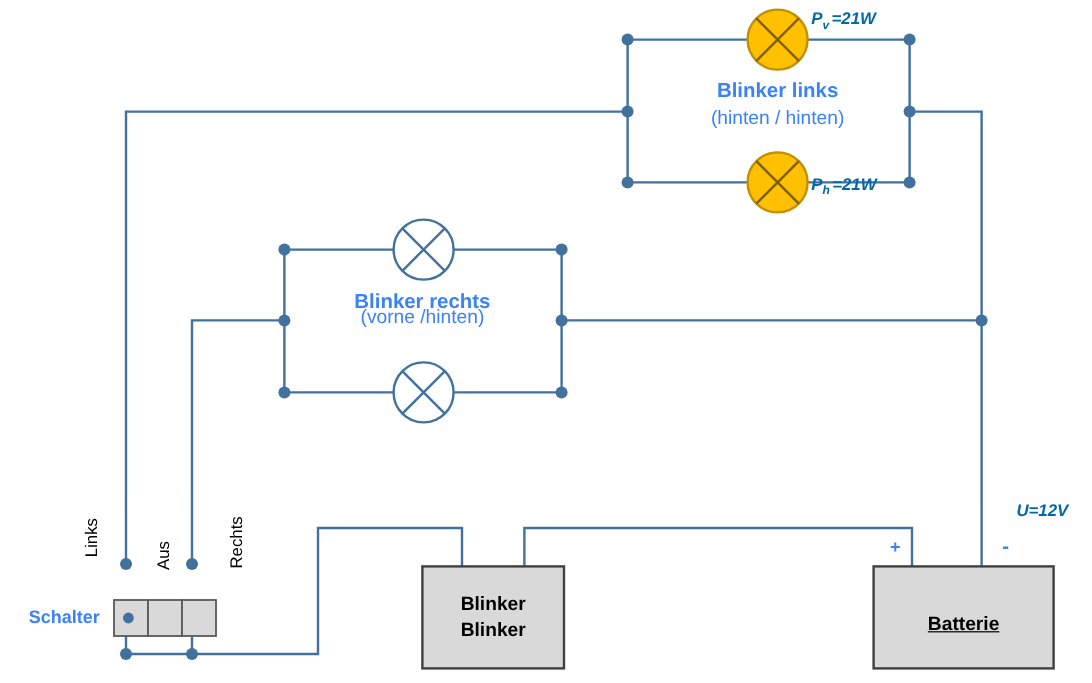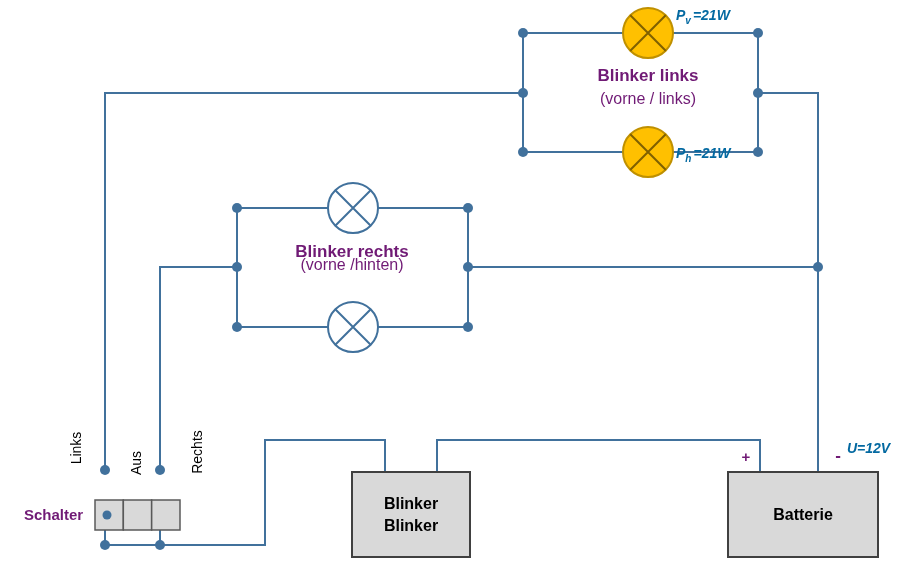--- a/index.html
+++ b/index.html
@@ -5,21 +5,21 @@
   html, body { margin: 0; padding: 0; background: #fff; }
   .canvas {
     position: relative;
     width: 910px;
     height: 569px;
     background: #ffffff;
     font-family: "Liberation Sans", sans-serif;
     overflow: hidden;
   }
   .canvas svg { position: absolute; left: 0; top: 0; }
-  .label { position: absolute; color: #701a75; white-space: nowrap; }
+  .label { position: absolute; color: #3b82f6; white-space: nowrap; }
   .centered { text-align: center; }
   .bold { font-weight: bold; }
   .title { font-size: 17px; font-weight: bold; }
   .subtitle { font-size: 16px; }
   .vlabel {
     position: absolute;
     width: 80px; height: 18px; line-height: 18px;
     text-align: center;
     font-size: 14px;
     transform: rotate(-90deg);
@@ -117,39 +117,39 @@
       <rect x="151.66" y="500" width="28.34" height="30" fill="#D9D9D9" stroke="#595959" stroke-width="1.5"></rect>
       <circle cx="107" cy="515" r="4.5" fill="#41719C"></circle>
     </g>
 
     <rect x="352" y="472" width="118" height="85" fill="#D9D9D9" stroke="#404040" stroke-width="2"></rect>
 
     <rect x="728" y="472" width="150" height="85" fill="#D9D9D9" stroke="#404040" stroke-width="2"></rect>
   </svg>
 
   <div class="label title centered" style="left:523px; top:66px; width:250px;">Blinker links</div>
-  <div class="label subtitle centered" style="left:523px; top:90px; width:250px;">(vorne / links)</div>
+  <div class="label subtitle centered" style="left:523px; top:90px; width:250px;">(hinten / hinten)</div>
 
   <div class="label red" style="left:676px; top:7px;"><span>P</span><sub>v</sub><span>=21W</span></div>
 
   <div class="label red" style="left:676px; top:145px;"><span>P</span><sub>h</sub><span>=21W</span></div>
 
   <div class="label title centered" style="left:227px; top:242px; width:250px;">Blinker rechts</div>
   <div class="label subtitle centered" style="left:227px; top:256px; width:250px;">(vorne /hinten)</div>
 
   <div class="label bold" style="left:24px; top:506px; font-size:15px;">Schalter</div>
   <div class="vlabel" style="left:36px; top:439px;">Links</div>
   <div class="vlabel" style="left:96px; top:454px;">Aus</div>
   <div class="vlabel" style="left:157px; top:443px;">Rechts</div>
 
   <div class="boxtext" style="left:352px; top:472px; width:118px; height:85px;">
     <span>Blinker</span>
     <span>Blinker</span>
   </div>
 
-  <div class="boxtext" style="left:728px; top:472px; width:150px; height:85px;">
+  <div class="boxtext" style="left:728px; top:472px; width:150px; height:97px;text-decoration:underline;">
     <span>Batterie</span>
   </div>
   <div class="label bold centered" style="left:738px; top:448px; width:16px; font-size:15px;">+</div>
   <div class="label bold centered" style="left:831px; top:446px; width:14px; font-size:17px;">-</div>
-  <div class="label red" style="left:847px; top:440px;">U=12V</div>
+  <div class="label red" style="left:847px; top:417px;">U=12V</div>
 
 </div>
 
 </body></html>

